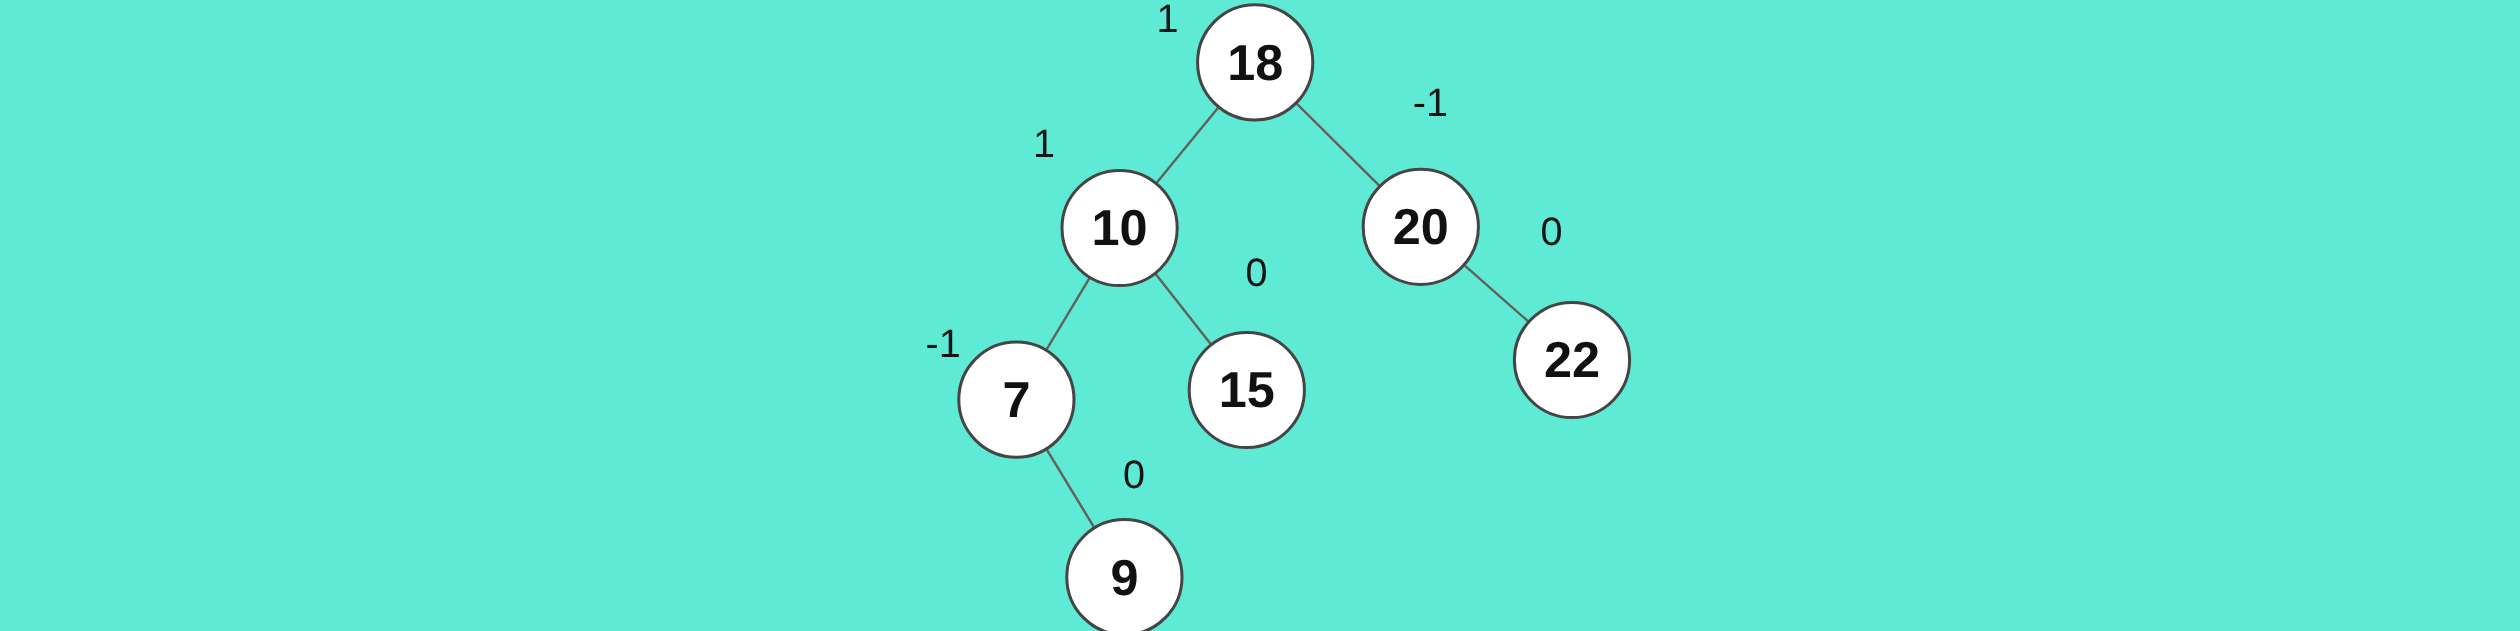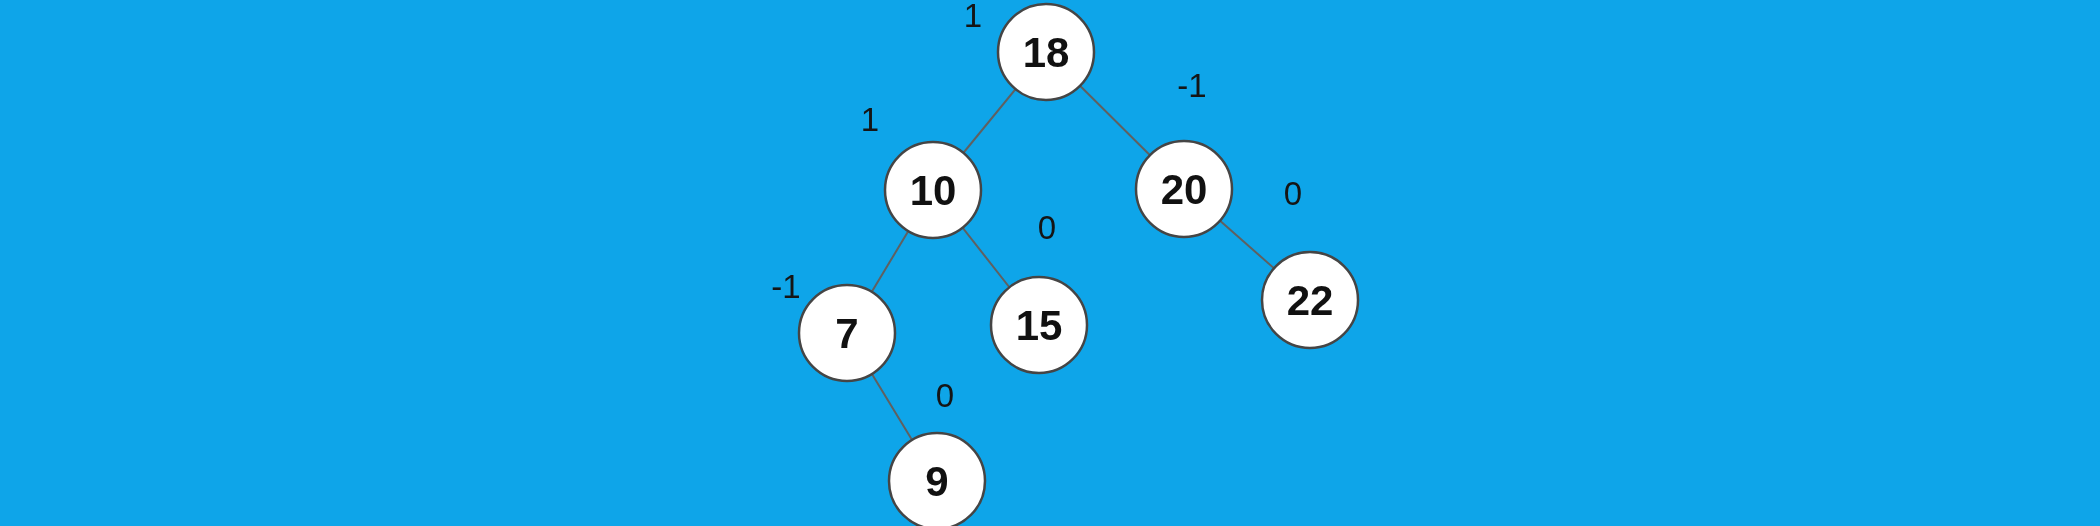--- a/index.html
+++ b/index.html
@@ -5,21 +5,21 @@
   html, body {
     margin: 0;
     padding: 0;
     background: #ffffff;
     font-family: "Liberation Sans", sans-serif;
   }
   .canvas {
     position: relative;
     width: 2100px;
     height: 526px;
-    background: #0ea5e9;
+    background: #5eead4;
     overflow: hidden;
   }
   svg text {
     font-family: "Liberation Sans", sans-serif;
     user-select: none;
   }
   .node-value {
     font-weight: bold;
     font-size: 42px;
     fill: #111111;

